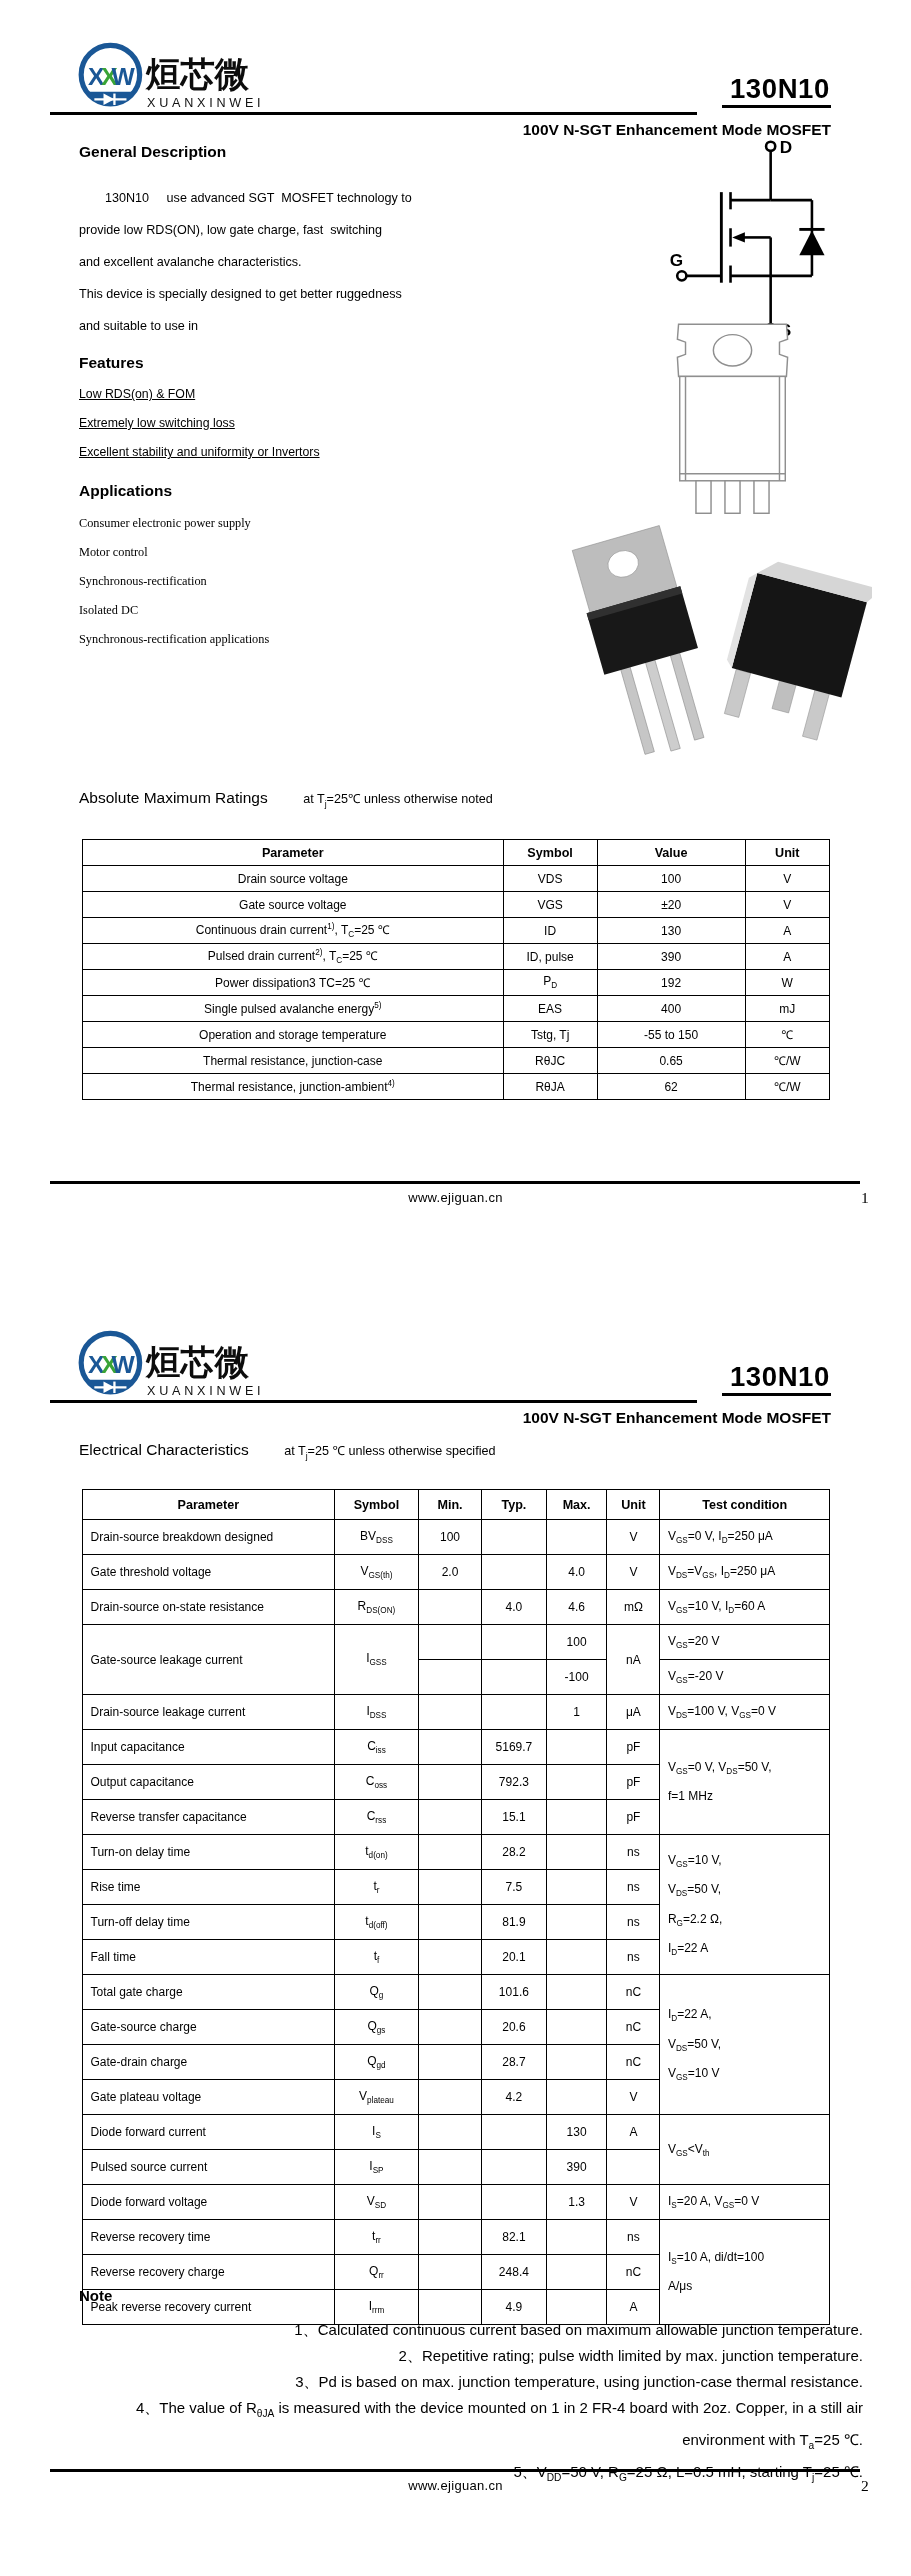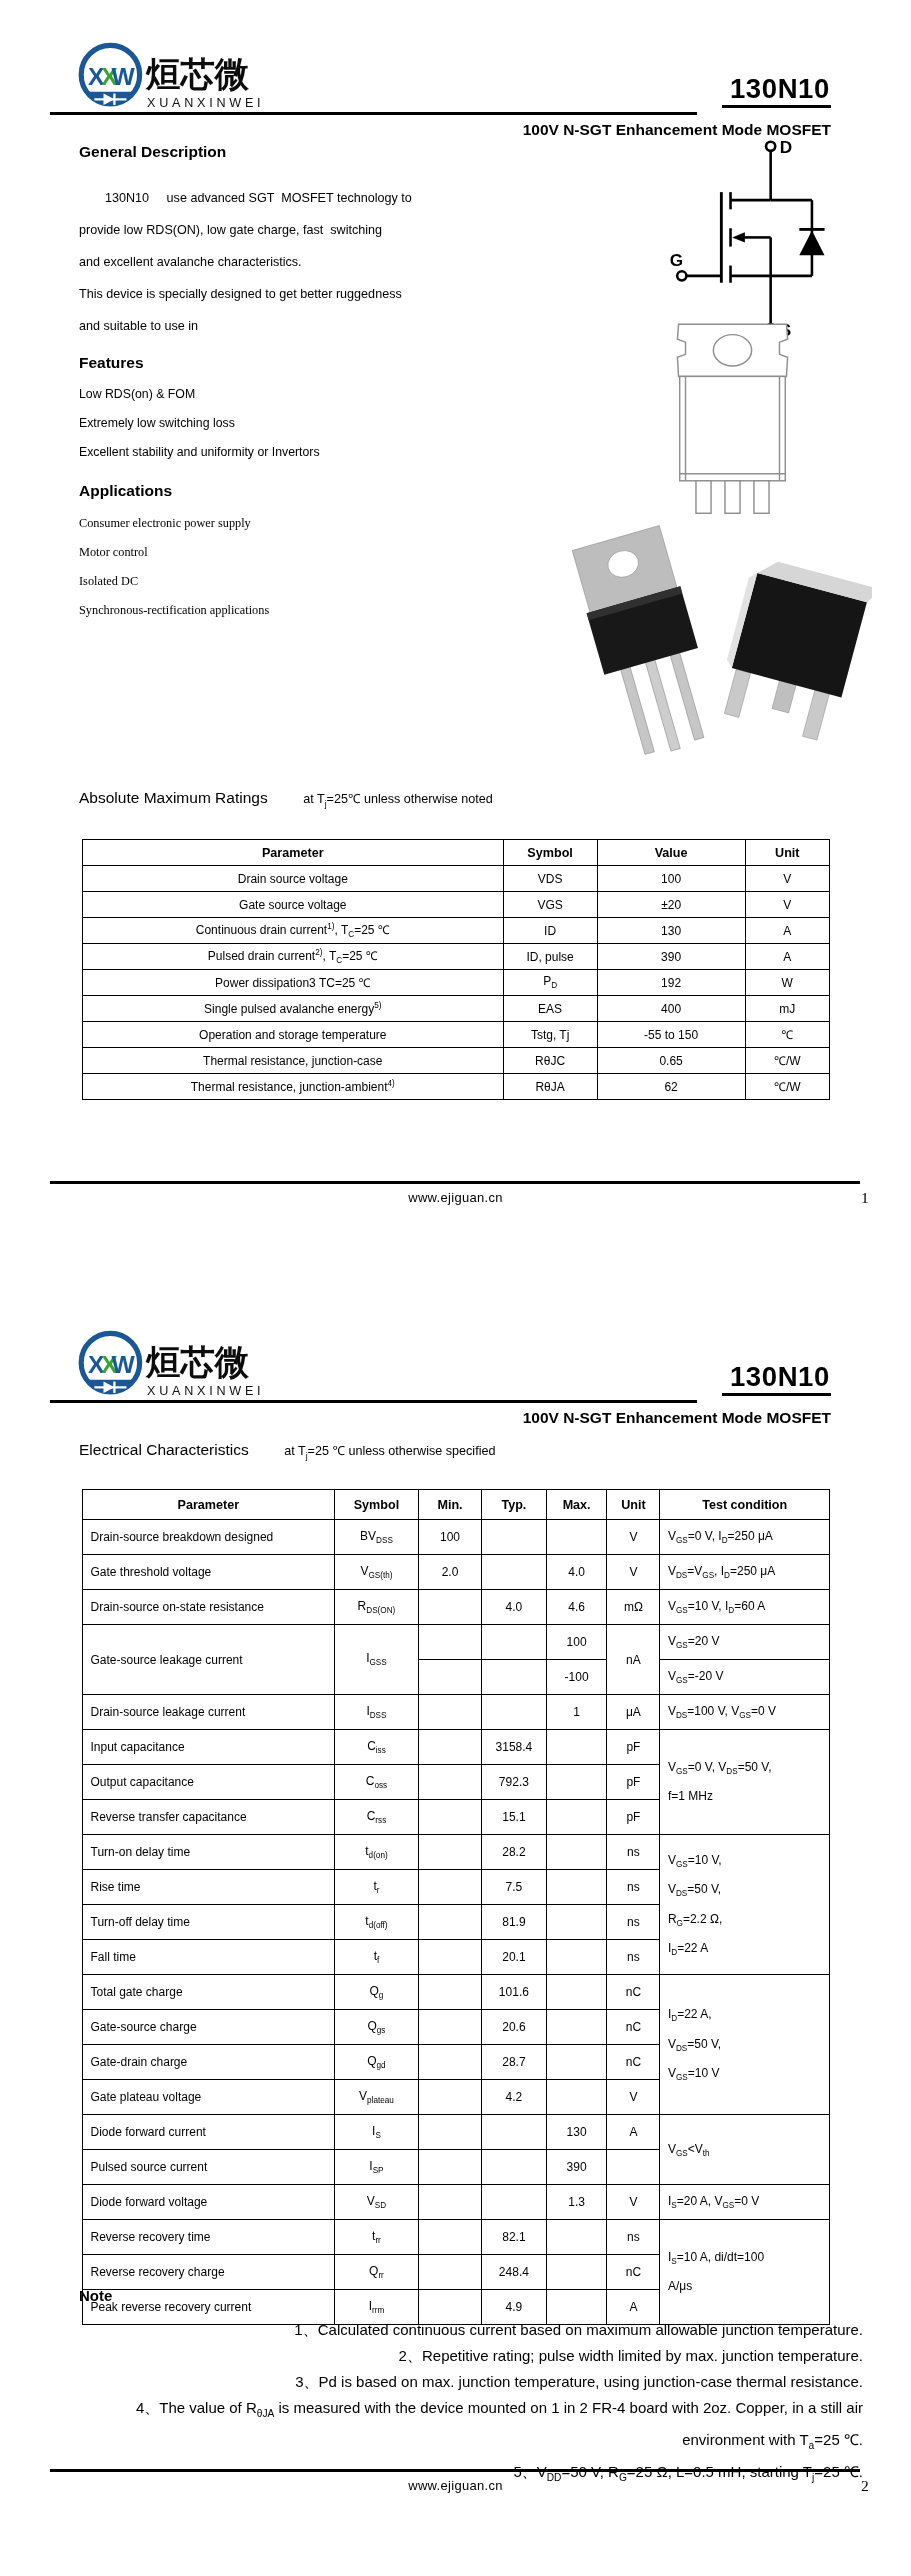--- a/index.html
+++ b/index.html
@@ -17,21 +17,21 @@
   .subtitle{right:80px;top:121px;font-size:15.5px;font-weight:bold;}
 
   
   .h-section{font-size:15.5px;font-weight:bold;}
   .h-general{left:79px;top:143px;}
   .desc-list{left:79px;top:182px;width:459px;font-size:12.6px;}
   .desc-list .li{line-height:32px;height:32px;white-space:pre-wrap;}
   .desc-list .li:first-child{text-indent:26px;}
   .h-features{left:79px;top:354px;}
   .features-list{left:79px;top:380px;width:459px;font-size:12.3px;}
-  .features-list .li{line-height:29px;height:29px;}
+  .features-list .li{line-height:29px;height:29px;text-decoration:underline;}
   .h-apps{left:79px;top:482px;}
   .apps-list{left:79px;top:509px;width:459px;font-size:12.3px;font-family:Liberation Serif, serif;}
   .apps-list .li{line-height:29px;height:29px;}
 
   
   .mosfet-svg{left:656px;top:137px;width:176px;height:202px;}
   .outline-svg{left:660px;top:316px;width:145px;height:202px;}
   .pkg3d-svg{left:558px;top:512px;width:314px;height:254px;}
 
   
@@ -101,20 +101,21 @@
     <div class="abs features-list">
         <div class="li">Low RDS(on) &amp; FOM</div>
         <div class="li">Extremely low switching loss</div>
         <div class="li">Excellent stability and uniformity or Invertors</div>
       </div>
 
     <div class="abs h-section h-apps">Applications</div>
     <div class="abs apps-list">
         <div class="li">Consumer electronic power supply</div>
         <div class="li">Motor control</div>
+        <div class="li">Synchronous-rectification</div>
         <div class="li">Isolated DC</div>
         <div class="li">Synchronous-rectification applications</div>
       </div>
 
     <svg class="abs mosfet-svg" viewBox="0 0 307 352">
       <g stroke="#000" stroke-width="4.5" fill="none">
         <circle cx="200" cy="16" r="8"></circle>
         <line x1="200" y1="24" x2="200" y2="110"></line>
         <line x1="200" y1="110" x2="130" y2="110"></line>
         <line x1="130" y1="96" x2="130" y2="126"></line>
@@ -352,21 +353,21 @@
               <td class="c2"></td>
               <td class="c3"></td>
               <td class="c4">1</td>
               <td class="c5">μA</td>
               <td class="c6 left">V<sub>DS</sub>=100 V, V<sub>GS</sub>=0 V</td>
             </tr>
             <tr>
               <td class="c0 left">Input capacitance</td>
               <td class="c1">C<sub>iss</sub></td>
               <td class="c2"></td>
-              <td class="c3">3158.4</td>
+              <td class="c3">5169.7</td>
               <td class="c4"></td>
               <td class="c5">pF</td>
               <td rowspan="3" class="c6 left">V<sub>GS</sub>=0 V,  V<sub>DS</sub>=50 V,<br>f=1 MHz</td>
             </tr>
             <tr>
               <td class="c0 left">Output capacitance</td>
               <td class="c1">C<sub>oss</sub></td>
               <td class="c2"></td>
               <td class="c3">792.3</td>
               <td class="c4"></td>

